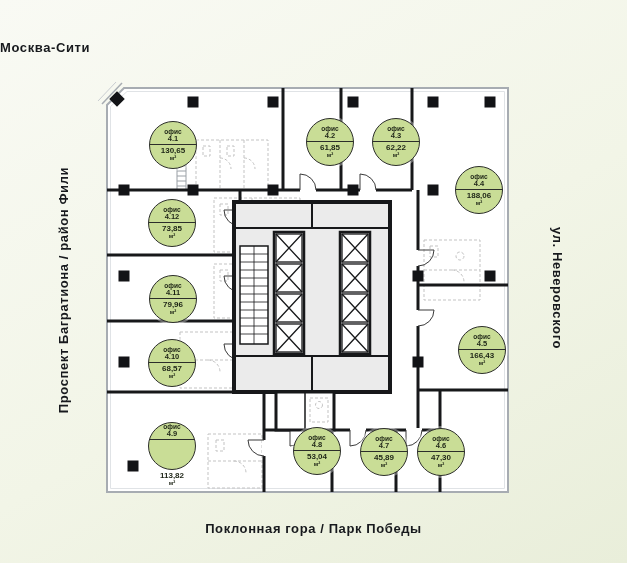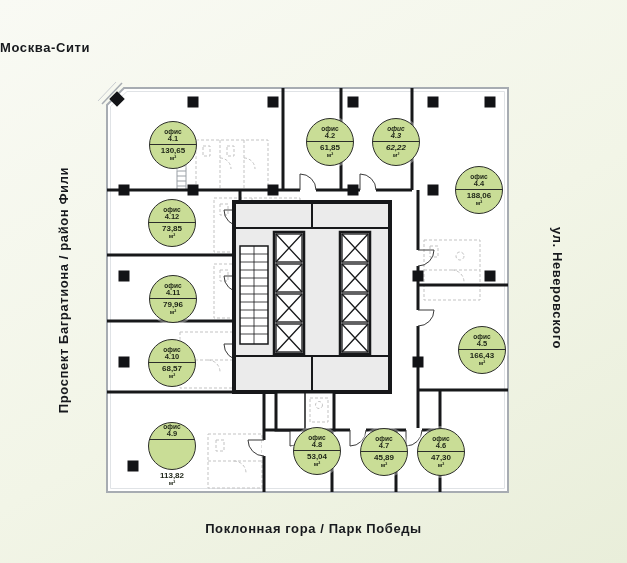--- a/index.html
+++ b/index.html
@@ -213,21 +213,21 @@
       <div class="badge" style="left: 286px; top: 118px; background: rgb(201, 221, 150);">
         <div class="b-top">
           <div class="b-word">офис</div>
           <div class="b-num">4.2</div>
         </div>
         <div class="b-bot">
           <div class="b-area">61,85</div>
           <div class="b-unit">м²</div>
         </div>
       </div>
-      <div class="badge" style="left: 352px; top: 118px; background: rgb(201, 221, 150); font-style: italic;">
+      <div class="badge" style="left: 352px; top: 118px; background: rgb(201, 221, 150);">
         <div class="b-top">
           <div class="b-word">офис</div>
           <div class="b-num">4.3</div>
         </div>
         <div class="b-bot">
           <div class="b-area">62,22</div>
           <div class="b-unit">м²</div>
         </div>
       </div>
       <div class="badge" style="left: 435px; top: 166px; background: rgb(201, 221, 150);">

